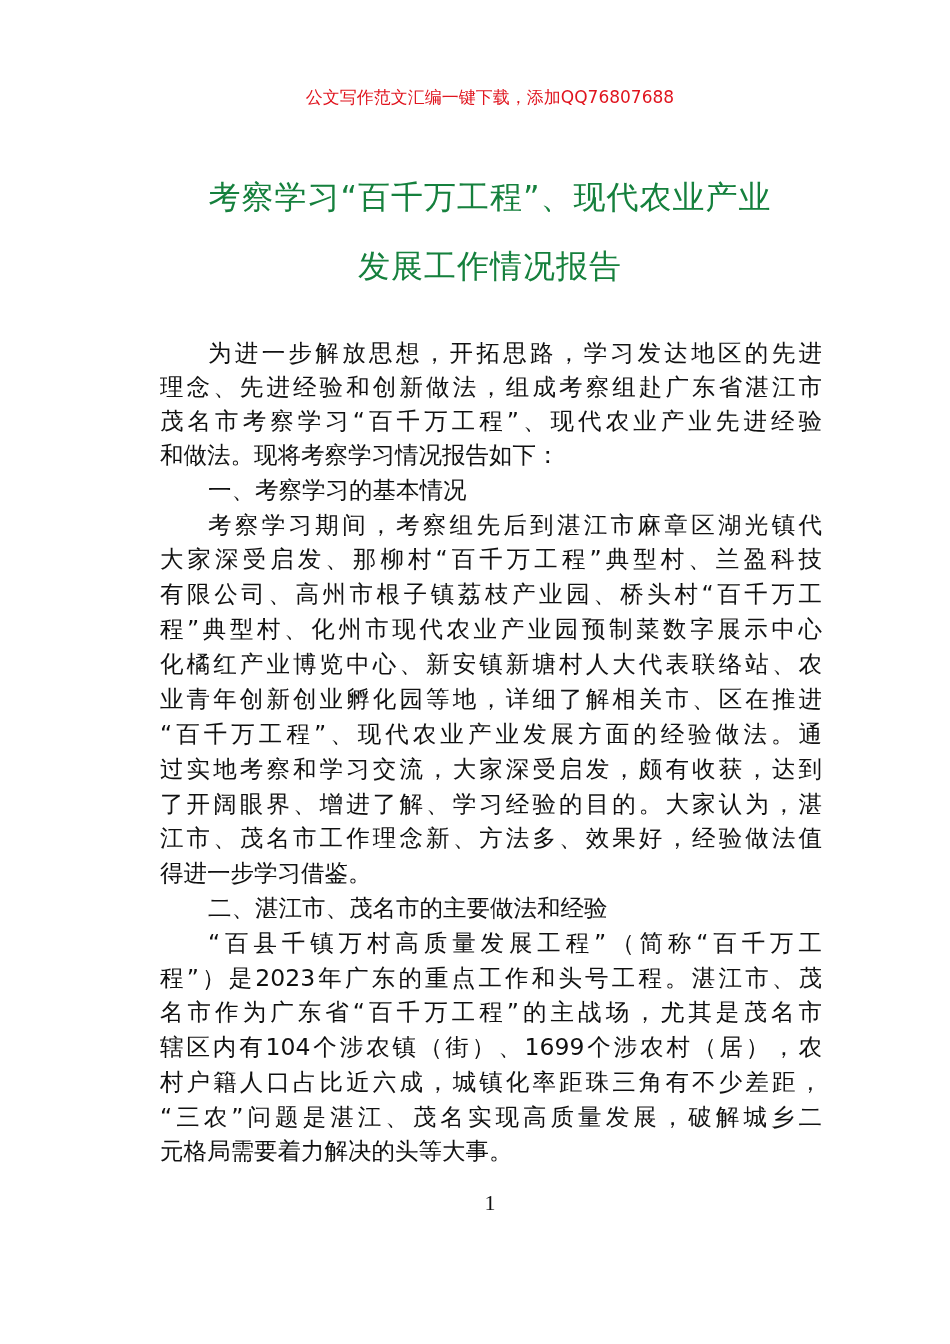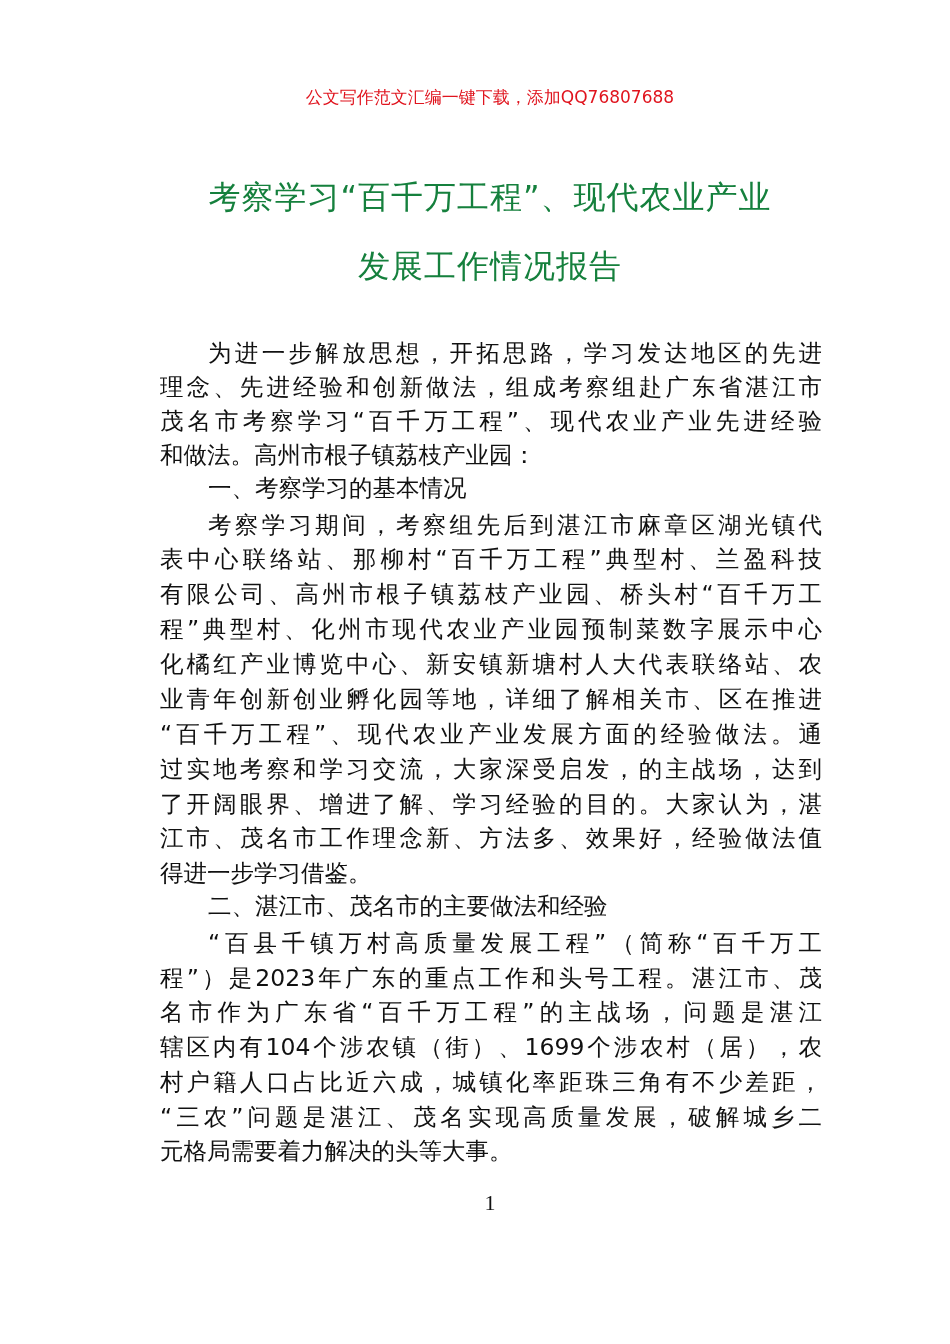--- a/index.html
+++ b/index.html
@@ -15,57 +15,57 @@
   }
   .title-1 { top: 176px; }
   .title-2 { top: 245px; }
   .line {
     position: absolute; left: 145px; width: 662px;
     font-family: "DejaVu Sans", sans-serif; font-size: 23.5px; color: #111111;
     white-space: nowrap; line-height: 34px; text-align: justify; text-align-last: justify;
   }
   .line.last { text-align-last: left; }
   .line.indent { left: 193px; width: 614px; }
-  .line.heading { text-align-last: left; font-family: Liberation Mono, monospace; }
+  .line.heading { text-align-last: left; }
   .page-number {
     position: absolute; left: 0; top: 1190px; width: 950px; text-align: center;
     font-family: "Liberation Serif", serif; font-size: 22px; color: #111111;
   }
 </style>
 </head>
 <body>
 
 <div class="page">
 
   <div class="header-note">公文写作范文汇编一键下载，添加QQ76807688</div>
 
   <div class="title-line title-1">考察学习“百千万工程”、现代农业产业</div>
   <div class="title-line title-2">发展工作情况报告</div>
 
   <div class="line" style="top:370px">理念、先进经验和创新做法，组成考察组赴广东省湛江市</div>
   <div class="line indent" style="top:336px">为进一步解放思想，开拓思路，学习发达地区的先进</div>
   <div class="line" style="top:404px">茂名市考察学习“百千万工程”、现代农业产业先进经验</div>
-  <div class="line last" style="top:438px">和做法。高州市根子镇荔枝产业园：</div>
+  <div class="line last" style="top:438px">和做法。现将考察学习情况报告如下：</div>
 
   <div class="line indent heading" style="top:473px">一、考察学习的基本情况</div>
   <div class="line indent" style="top:508px">考察学习期间，考察组先后到湛江市麻章区湖光镇代</div>
-  <div class="line" style="top:542px">表中心联络站、那柳村“百千万工程”典型村、兰盈科技</div>
+  <div class="line" style="top:542px">大家深受启发、那柳村“百千万工程”典型村、兰盈科技</div>
   <div class="line" style="top:577px">有限公司、高州市根子镇荔枝产业园、桥头村“百千万工</div>
   <div class="line" style="top:612px">程”典型村、化州市现代农业产业园预制菜数字展示中心</div>
   <div class="line" style="top:647px">化橘红产业博览中心、新安镇新塘村人大代表联络站、农</div>
   <div class="line" style="top:717px">“百千万工程”、现代农业产业发展方面的经验做法。通</div>
   <div class="line" style="top:682px">业青年创新创业孵化园等地，详细了解相关市、区在推进</div>
-  <div class="line" style="top:752px">过实地考察和学习交流，大家深受启发，的主战场，达到</div>
+  <div class="line" style="top:752px">过实地考察和学习交流，大家深受启发，颇有收获，达到</div>
   <div class="line" style="top:787px">了开阔眼界、增进了解、学习经验的目的。大家认为，湛</div>
   <div class="line" style="top:821px">江市、茂名市工作理念新、方法多、效果好，经验做法值</div>
   <div class="line last" style="top:856px">得进一步学习借鉴。</div>
 
   <div class="line indent" style="top:926px">“百县千镇万村高质量发展工程”（简称“百千万工</div>
   <div class="line indent heading" style="top:891px">二、湛江市、茂名市的主要做法和经验</div>
   <div class="line" style="top:961px">程”）是2023年广东的重点工作和头号工程。湛江市、茂</div>
-  <div class="line" style="top:995px">名市作为广东省“百千万工程”的主战场，问题是湛江</div>
+  <div class="line" style="top:995px">名市作为广东省“百千万工程”的主战场，尤其是茂名市</div>
   <div class="line" style="top:1030px">辖区内有104个涉农镇（街）、1699个涉农村（居），农</div>
   <div class="line" style="top:1065px">村户籍人口占比近六成，城镇化率距珠三角有不少差距，</div>
   <div class="line" style="top:1100px">“三农”问题是湛江、茂名实现高质量发展，破解城乡二</div>
   <div class="line last" style="top:1134px">元格局需要着力解决的头等大事。</div>
 
   <div class="page-number">1</div>
 </div>
 
 </body></html>

